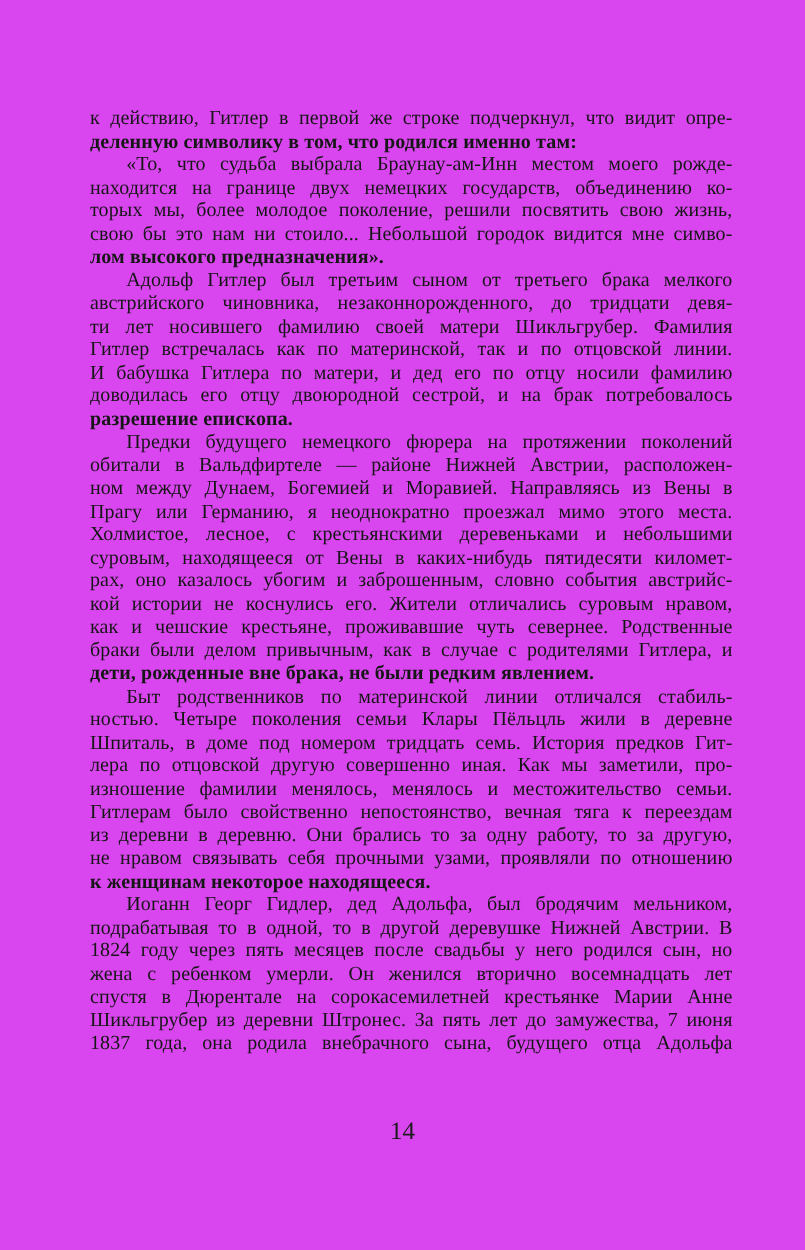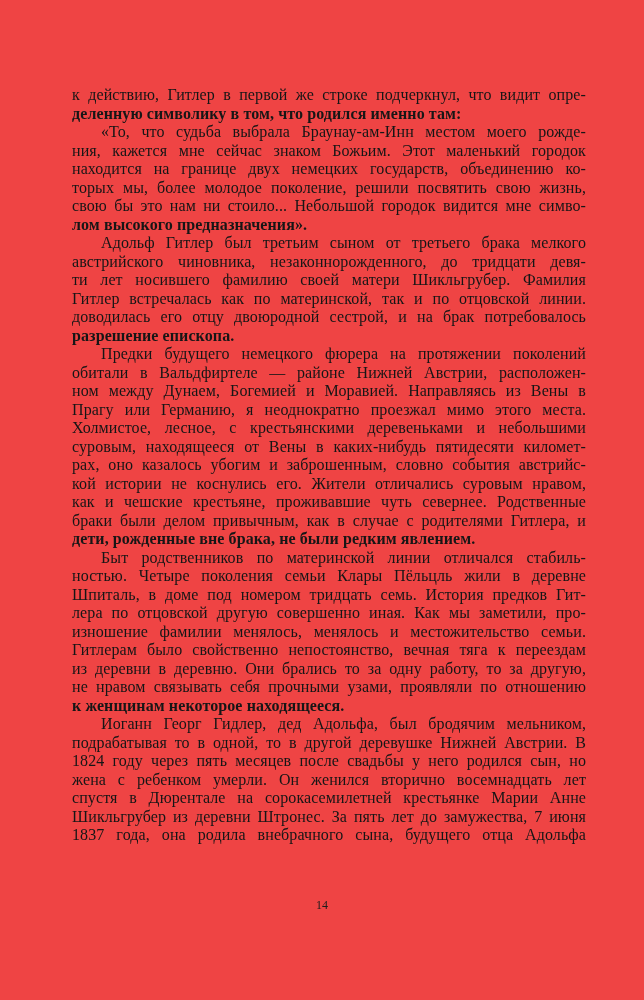--- a/index.html
+++ b/index.html
@@ -11,21 +11,21 @@
     overflow: hidden;
   }
   body {
     position: relative;
     font-family: "Liberation Serif", "DejaVu Serif", serif;
     color: #161616;
   }
   .page {
     position: absolute;
     inset: 0;
-    background: #ef4444;
+    background: #d946ef;
   }
   .text-block {
     position: absolute;
     left: 72px;
     top: 86px;
     width: 514px;
     font-size: 16px;
     line-height: 18.5px;
     letter-spacing: 0.1px;
   }
@@ -41,47 +41,47 @@
   }
   .line.indent {
     text-indent: 29px;
   }
   .page-number {
     position: absolute;
     top: 896px;
     left: 0;
     width: 644px;
     text-align: center;
-    font-size: 12px;
+    font-size: 20px;
     line-height: 18px;
     color: #1c1c1c;
   }
 </style>
 </head>
 <body>
 
 <div class="page">
   <div class="text-block">
       <div class="paragraph">
         <div class="line">к действию, Гитлер в первой же строке подчеркнул, что видит опре-</div>
         <div class="line no-stretch">деленную символику в том, что родился именно там:</div>
       </div>
       <div class="paragraph">
         <div class="line indent">«То, что судьба выбрала Браунау-ам-Инн местом моего рожде-</div>
-        <div class="line">ния, кажется мне сейчас знаком Божьим. Этот маленький городок</div>
         <div class="line">находится на границе двух немецких государств, объединению ко-</div>
         <div class="line">торых мы, более молодое поколение, решили посвятить свою жизнь,</div>
         <div class="line">свою бы это нам ни стоило... Небольшой городок видится мне симво-</div>
         <div class="line no-stretch">лом высокого предназначения».</div>
       </div>
       <div class="paragraph">
         <div class="line indent">Адольф Гитлер был третьим сыном от третьего брака мелкого</div>
         <div class="line">австрийского чиновника, незаконнорожденного, до тридцати девя-</div>
         <div class="line">ти лет носившего фамилию своей матери Шикльгрубер. Фамилия</div>
         <div class="line">Гитлер встречалась как по материнской, так и по отцовской линии.</div>
+        <div class="line">И бабушка Гитлера по матери, и дед его по отцу носили фамилию</div>
         <div class="line">доводилась его отцу двоюродной сестрой, и на брак потребовалось</div>
         <div class="line no-stretch">разрешение епископа.</div>
       </div>
       <div class="paragraph">
         <div class="line indent">Предки будущего немецкого фюрера на протяжении поколений</div>
         <div class="line">обитали в Вальдфиртеле — районе Нижней Австрии, расположен-</div>
         <div class="line">ном между Дунаем, Богемией и Моравией. Направляясь из Вены в</div>
         <div class="line">Прагу или Германию, я неоднократно проезжал мимо этого места.</div>
         <div class="line">Холмистое, лесное, с крестьянскими деревеньками и небольшими</div>
         <div class="line">суровым, находящееся от Вены в каких-нибудь пятидесяти километ-</div>

